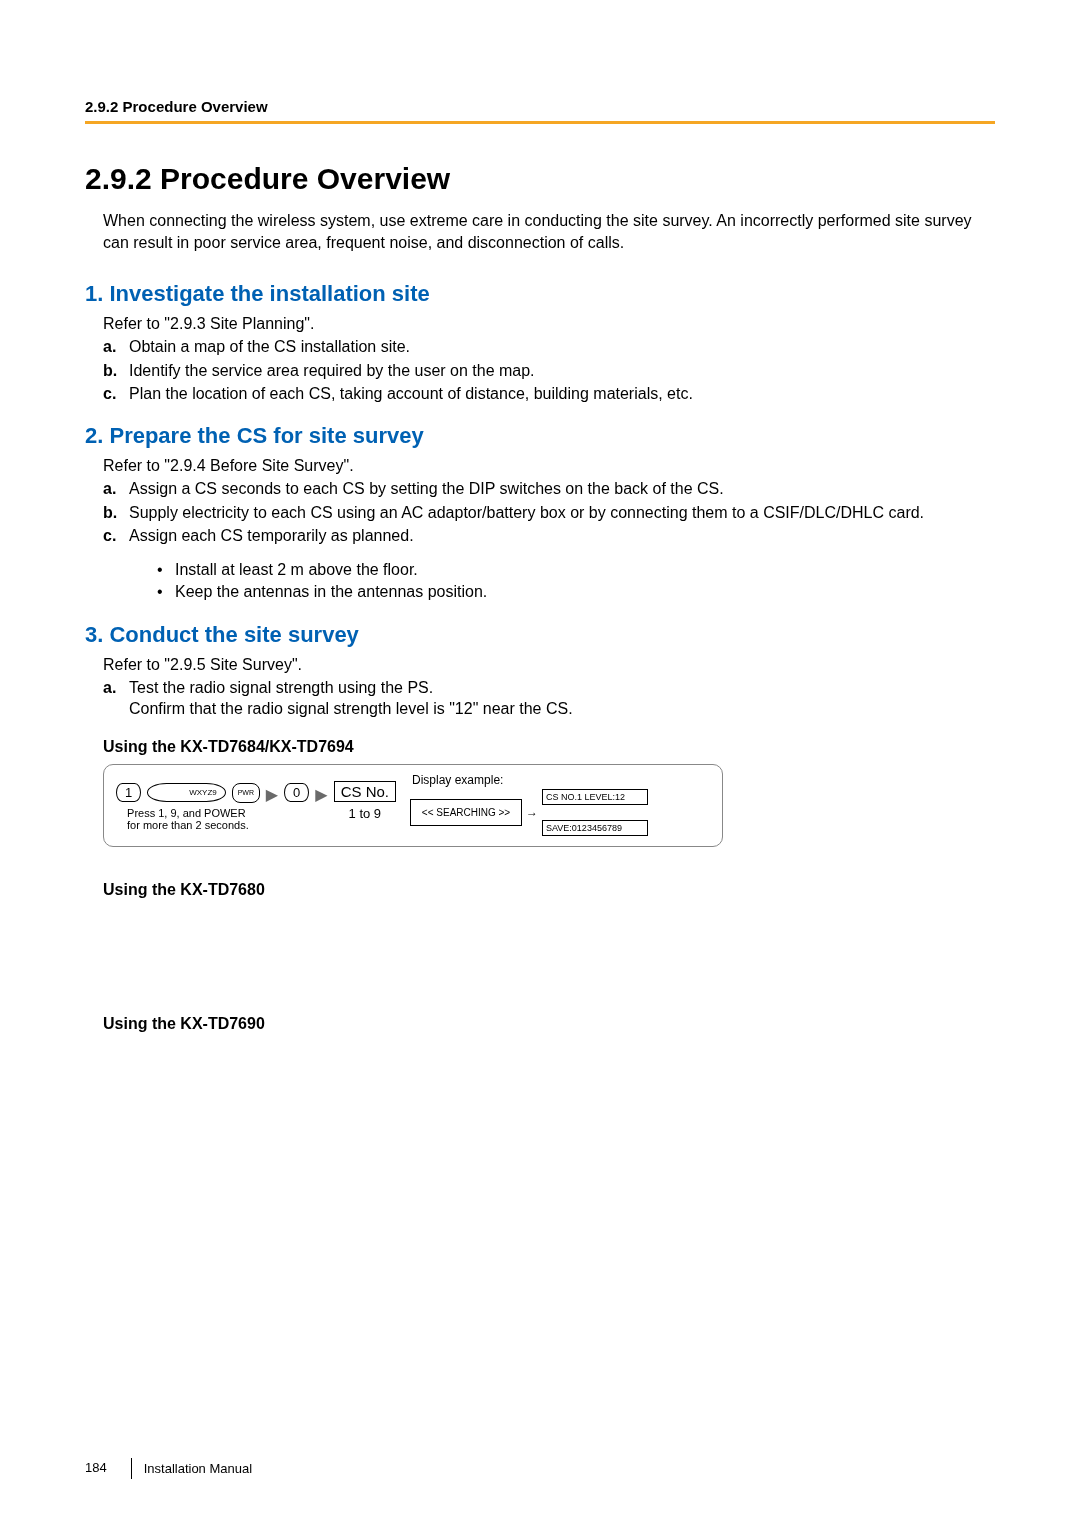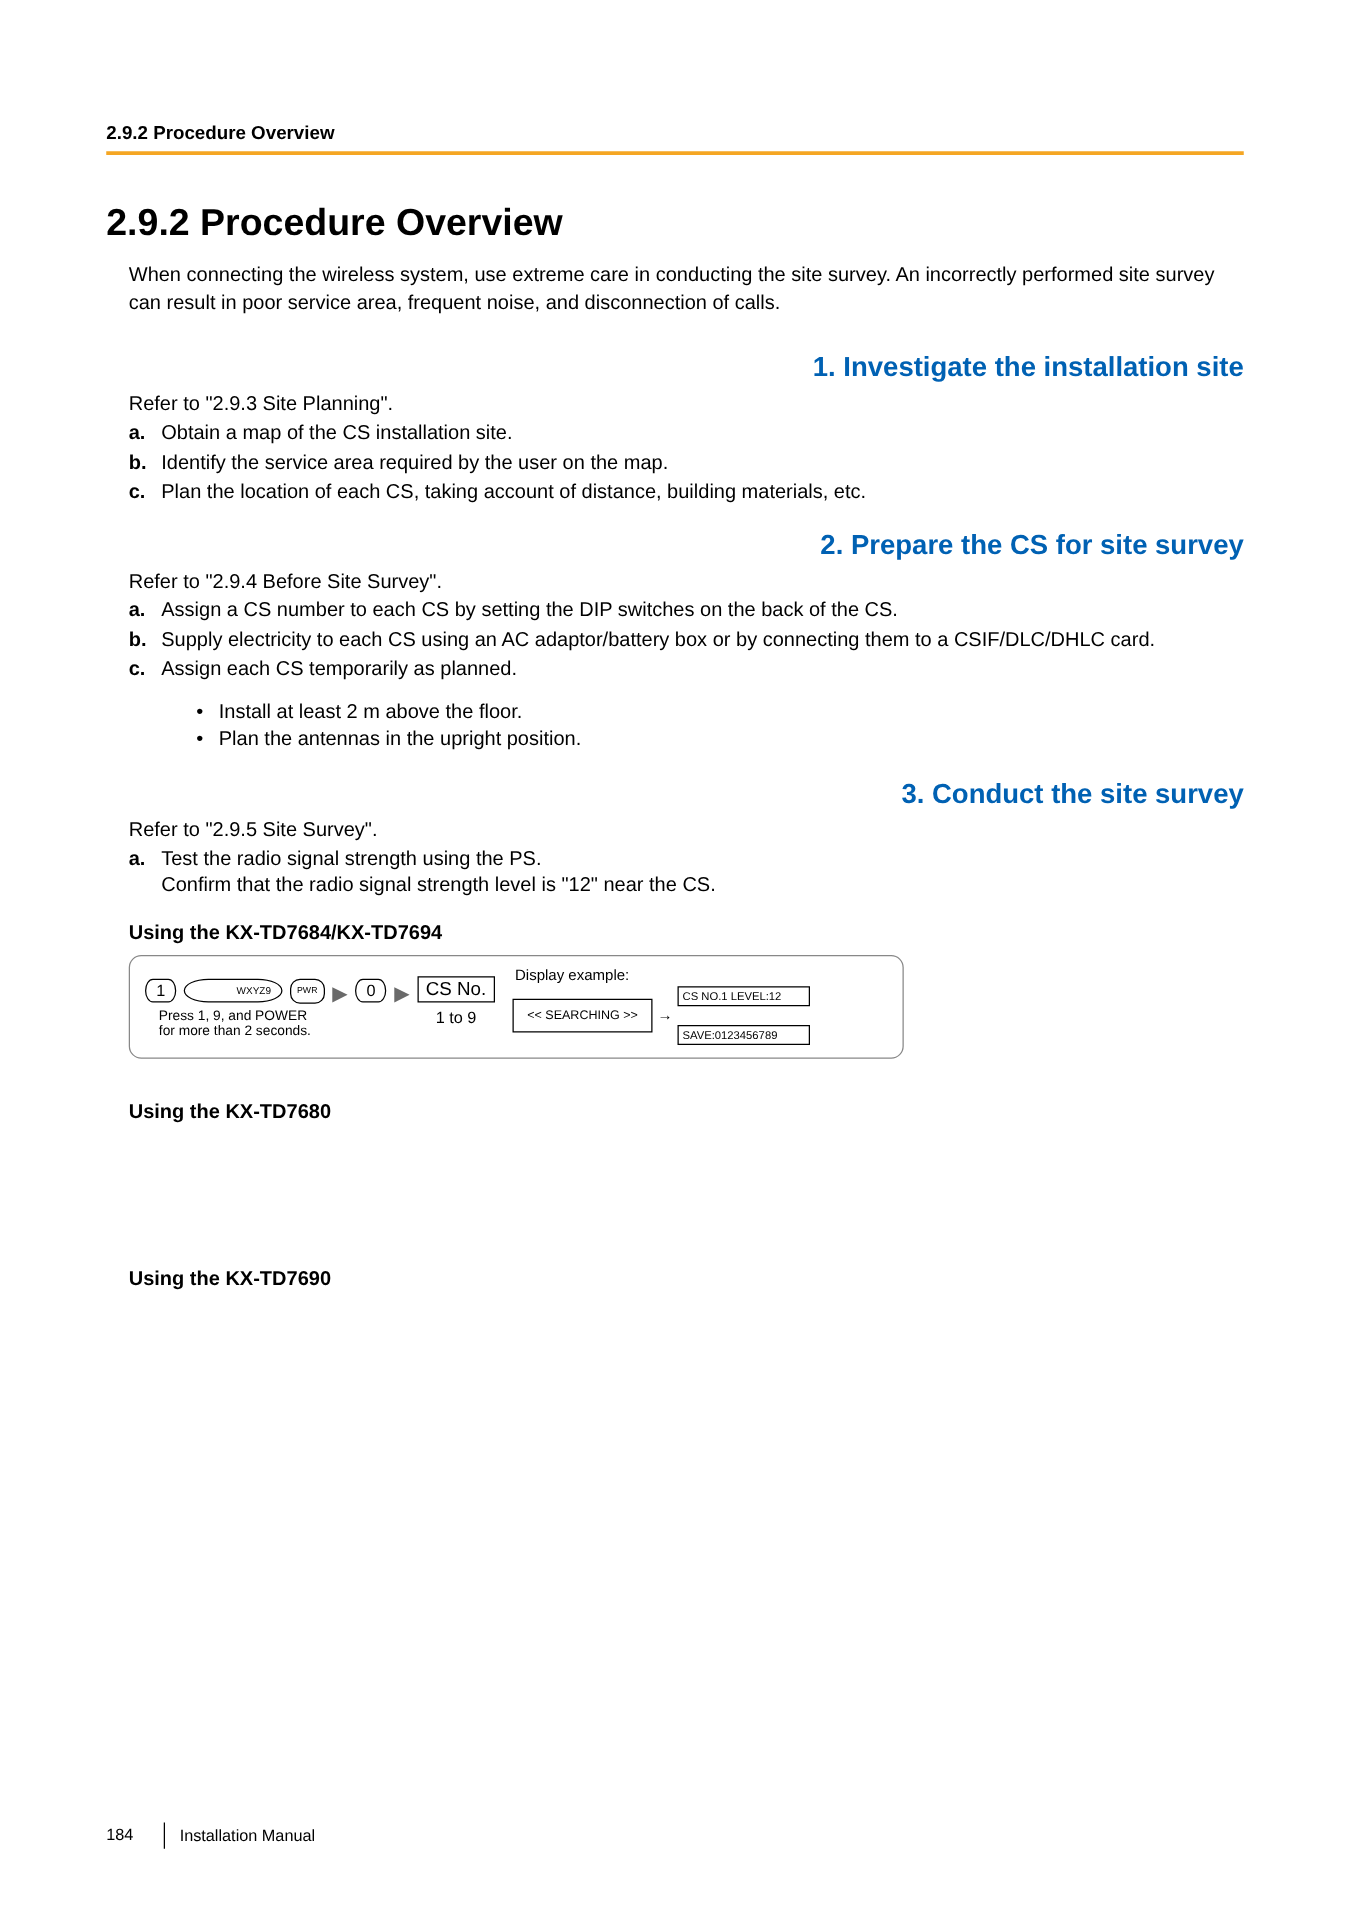--- a/index.html
+++ b/index.html
@@ -33,21 +33,20 @@
     line-height: 1.35;
     margin-left: 18px;
     margin-bottom: 28px;
   }
   h2.blue-head {
     color: #0061b3;
     font-size: 22px;
     font-weight: bold;
     margin-top: 18px;
     margin-bottom: 8px;
-    text-align: right;
   }
   .refer {
     font-size: 16px;
     margin-left: 18px;
     margin-bottom: 3px;
   }
   ol.lettered {
     list-style: none;
     margin-left: 18px;
   }
@@ -221,28 +220,28 @@
 <p class="refer">Refer to "2.9.3  Site Planning".</p>
 <ol class="lettered">
   <li><span class="letter">a.</span><span>Obtain a map of the CS installation site.</span></li>
   <li><span class="letter">b.</span><span>Identify the service area required by the user on the map.</span></li>
   <li><span class="letter">c.</span><span>Plan the location of each CS, taking account of distance, building materials, etc.</span></li>
 </ol>
 
 <h2 class="blue-head">2. Prepare the CS for site survey</h2>
 <p class="refer">Refer to "2.9.4  Before Site Survey".</p>
 <ol class="lettered">
-  <li><span class="letter">a.</span><span>Assign a CS number to each CS by setting the DIP switches on the back of the CS.</span></li>
+  <li><span class="letter">a.</span><span>Assign a CS seconds to each CS by setting the DIP switches on the back of the CS.</span></li>
   <li><span class="letter">b.</span><span>Supply electricity to each CS using an AC adaptor/battery box or by connecting them to a CSIF/DLC/DHLC card.</span></li>
   <li><span class="letter">c.</span><span>Assign each CS temporarily as planned.</span></li>
 </ol>
 <div class="note">
   <ul class="dots">
     <li>Install at least 2 m above the floor.</li>
-    <li>Plan the antennas in the upright position.</li>
+    <li>Keep the antennas in the antennas position.</li>
   </ul>
 </div>
 
 <h2 class="blue-head">3. Conduct the site survey</h2>
 <p class="refer">Refer to "2.9.5  Site Survey".</p>
 <ol class="lettered">
   <li><span class="letter">a.</span>
     <span>Test the radio signal strength using the PS.</span><br>
     <span>Confirm that the radio signal strength level is "12" near the CS.</span>
   </li>

